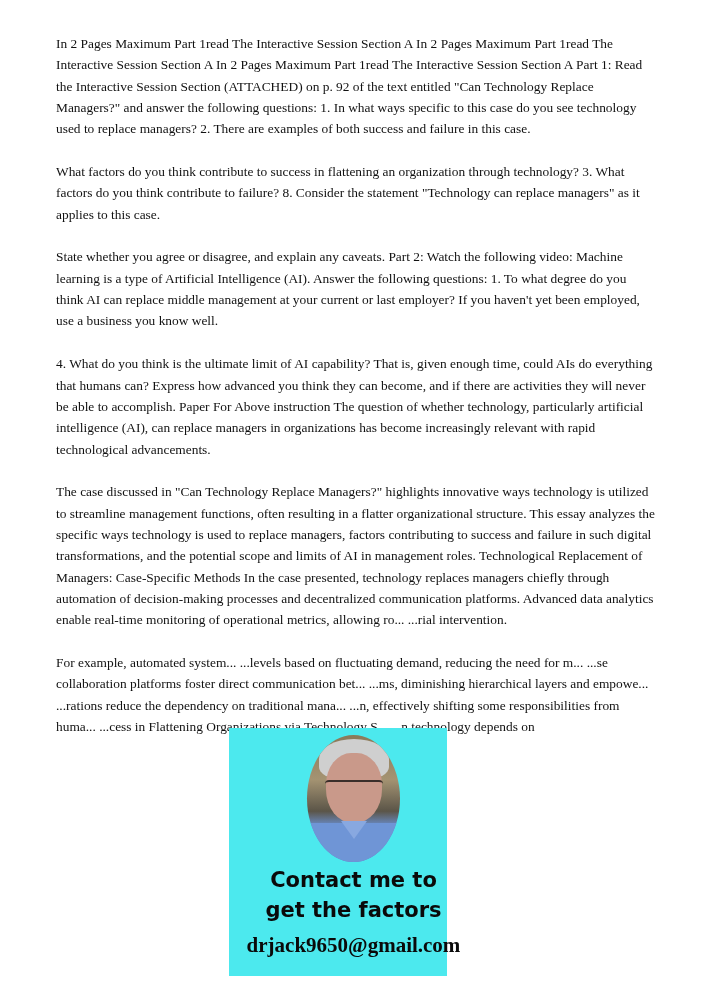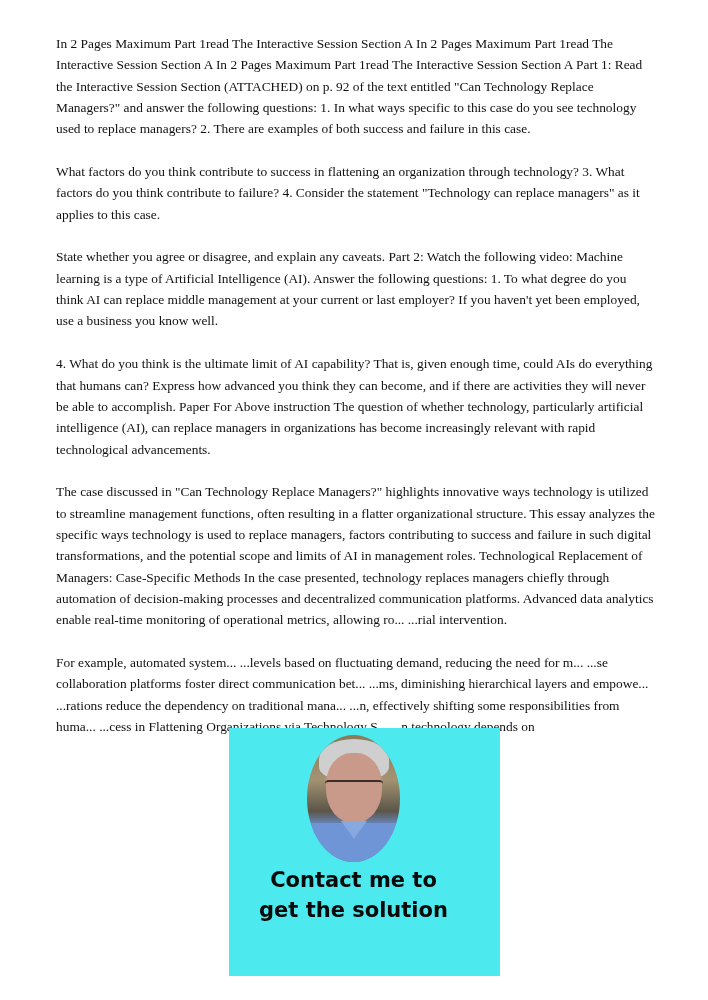--- a/index.html
+++ b/index.html
@@ -25,21 +25,21 @@
       margin-left: 8px;
     }
     .para {
       margin: 0 0 21.35px 0;
       white-space: pre-line;
     }
     .overlay {
       position: absolute;
       left: 229px;
       top: 728px;
-      width: 271px;
+      width: 218px;
       height: 248px;
       background: #4ce9ee;
     }
     .portrait {
       position: absolute;
       left: 78px;
       top: 7px;
       width: 93px;
       height: 127px;
       border-radius: 50%;
@@ -114,32 +114,33 @@
       font-size: 21px;
       line-height: 30px;
       color: #0a0a0a;
     }
   </style>
 </head>
 <body>
 
 <div class="page">
   <p class="para">In 2 Pages Maximum Part 1read The Interactive Session Section A In 2 Pages Maximum Part 1read The Interactive Session Section A In 2 Pages Maximum Part 1read The Interactive Session Section A Part 1: Read the Interactive Session Section (ATTACHED) on p. 92 of the text entitled "Can Technology Replace Managers?" and answer the following questions: 1. In what ways specific to this case do you see technology used to replace managers? 2. There are examples of both success and failure in this case.</p>
-  <p class="para">What factors do you think contribute to success in flattening an organization through technology? 3. What factors do you think contribute to failure? 4. Consider the statement "Technology can replace managers" as it applies to this case.</p>
+  <p class="para">What factors do you think contribute to success in flattening an organization through technology? 3. What factors do you think contribute to failure? 8. Consider the statement "Technology can replace managers" as it applies to this case.</p>
   <p class="para">State whether you agree or disagree, and explain any caveats. Part 2: Watch the following video: Machine learning is a type of Artificial Intelligence (AI). Answer the following questions: 1. To what degree do you think AI can replace middle management at your current or last employer? If you haven't yet been employed, use a business you know well.</p>
   <p class="para">4. What do you think is the ultimate limit of AI capability? That is, given enough time, could AIs do everything that humans can? Express how advanced you think they can become, and if there are activities they will never be able to accomplish. Paper For Above instruction The question of whether technology, particularly artificial intelligence (AI), can replace managers in organizations has become increasingly relevant with rapid technological advancements.</p>
   <p class="para">The case discussed in "Can Technology Replace Managers?" highlights innovative ways technology is utilized to streamline management functions, often resulting in a flatter organizational structure. This essay analyzes the specific ways technology is used to replace managers, factors contributing to success and failure in such digital transformations, and the potential scope and limits of AI in management roles. Technological Replacement of Managers: Case-Specific Methods In the case presented, technology replaces managers chiefly through automation of decision-making processes and decentralized communication platforms. Advanced data analytics enable real-time monitoring of operational metrics, allowing ro... ...rial intervention.</p>
   <p class="para">For example, automated system... ...levels based on fluctuating demand, reducing the need for m... ...se collaboration platforms foster direct communication bet... ...ms, diminishing hierarchical layers and empowe... ...rations reduce the dependency on traditional mana... ...n, effectively shifting some responsibilities from huma... ...cess in Flattening Organizations via Technology S... ...n technology depends on</p>
 </div>
 
 <div class="overlay">
   <div class="portrait">
     <div class="hair"></div>
     <div class="face"></div>
     <div class="glasses"></div>
     <div class="shirt"></div>
     <div class="collar"></div>
   </div>
   <div class="cta">
     <span class="line2">Contact me to</span>
-    <span class="line2">get the solution</span>
+    <span class="line2">get the factors</span>
   </div>
+  <div class="email">drjack9650@gmail.com</div>
 </div>
 
 </body></html>

